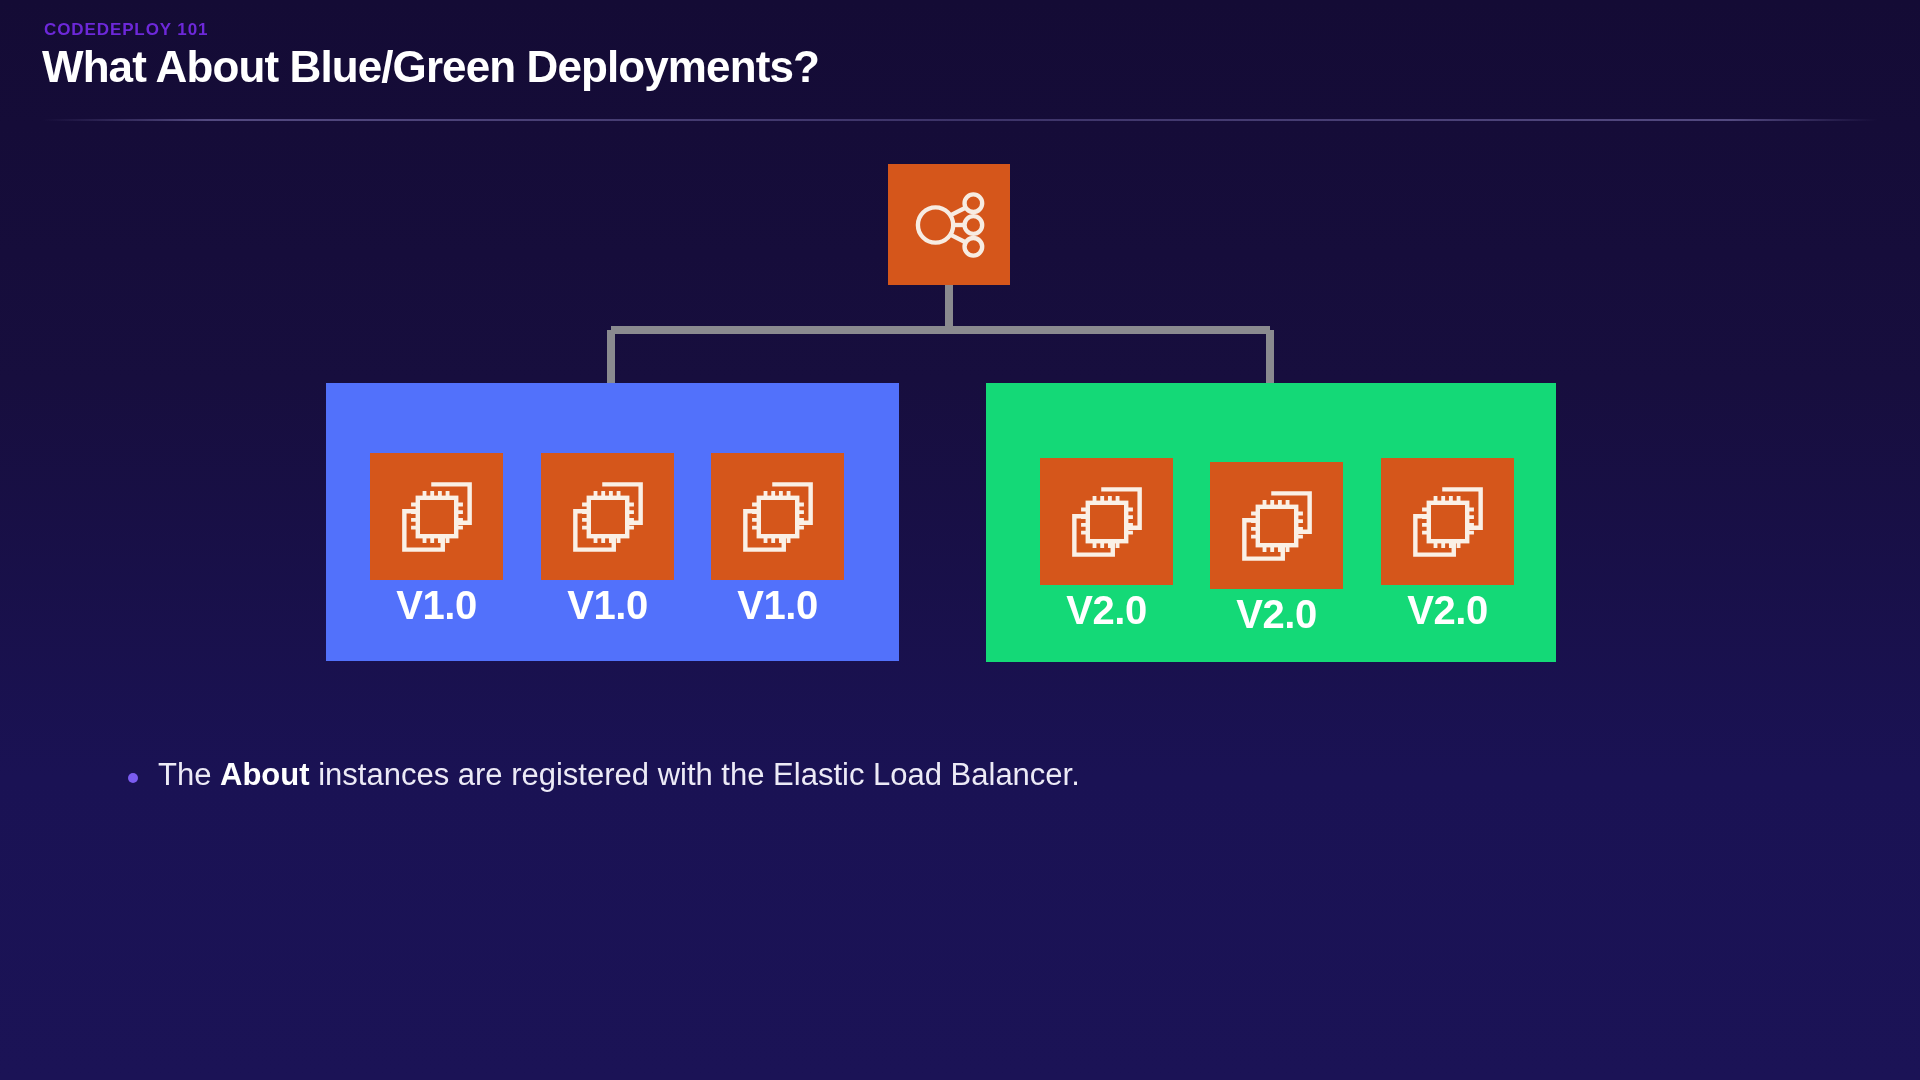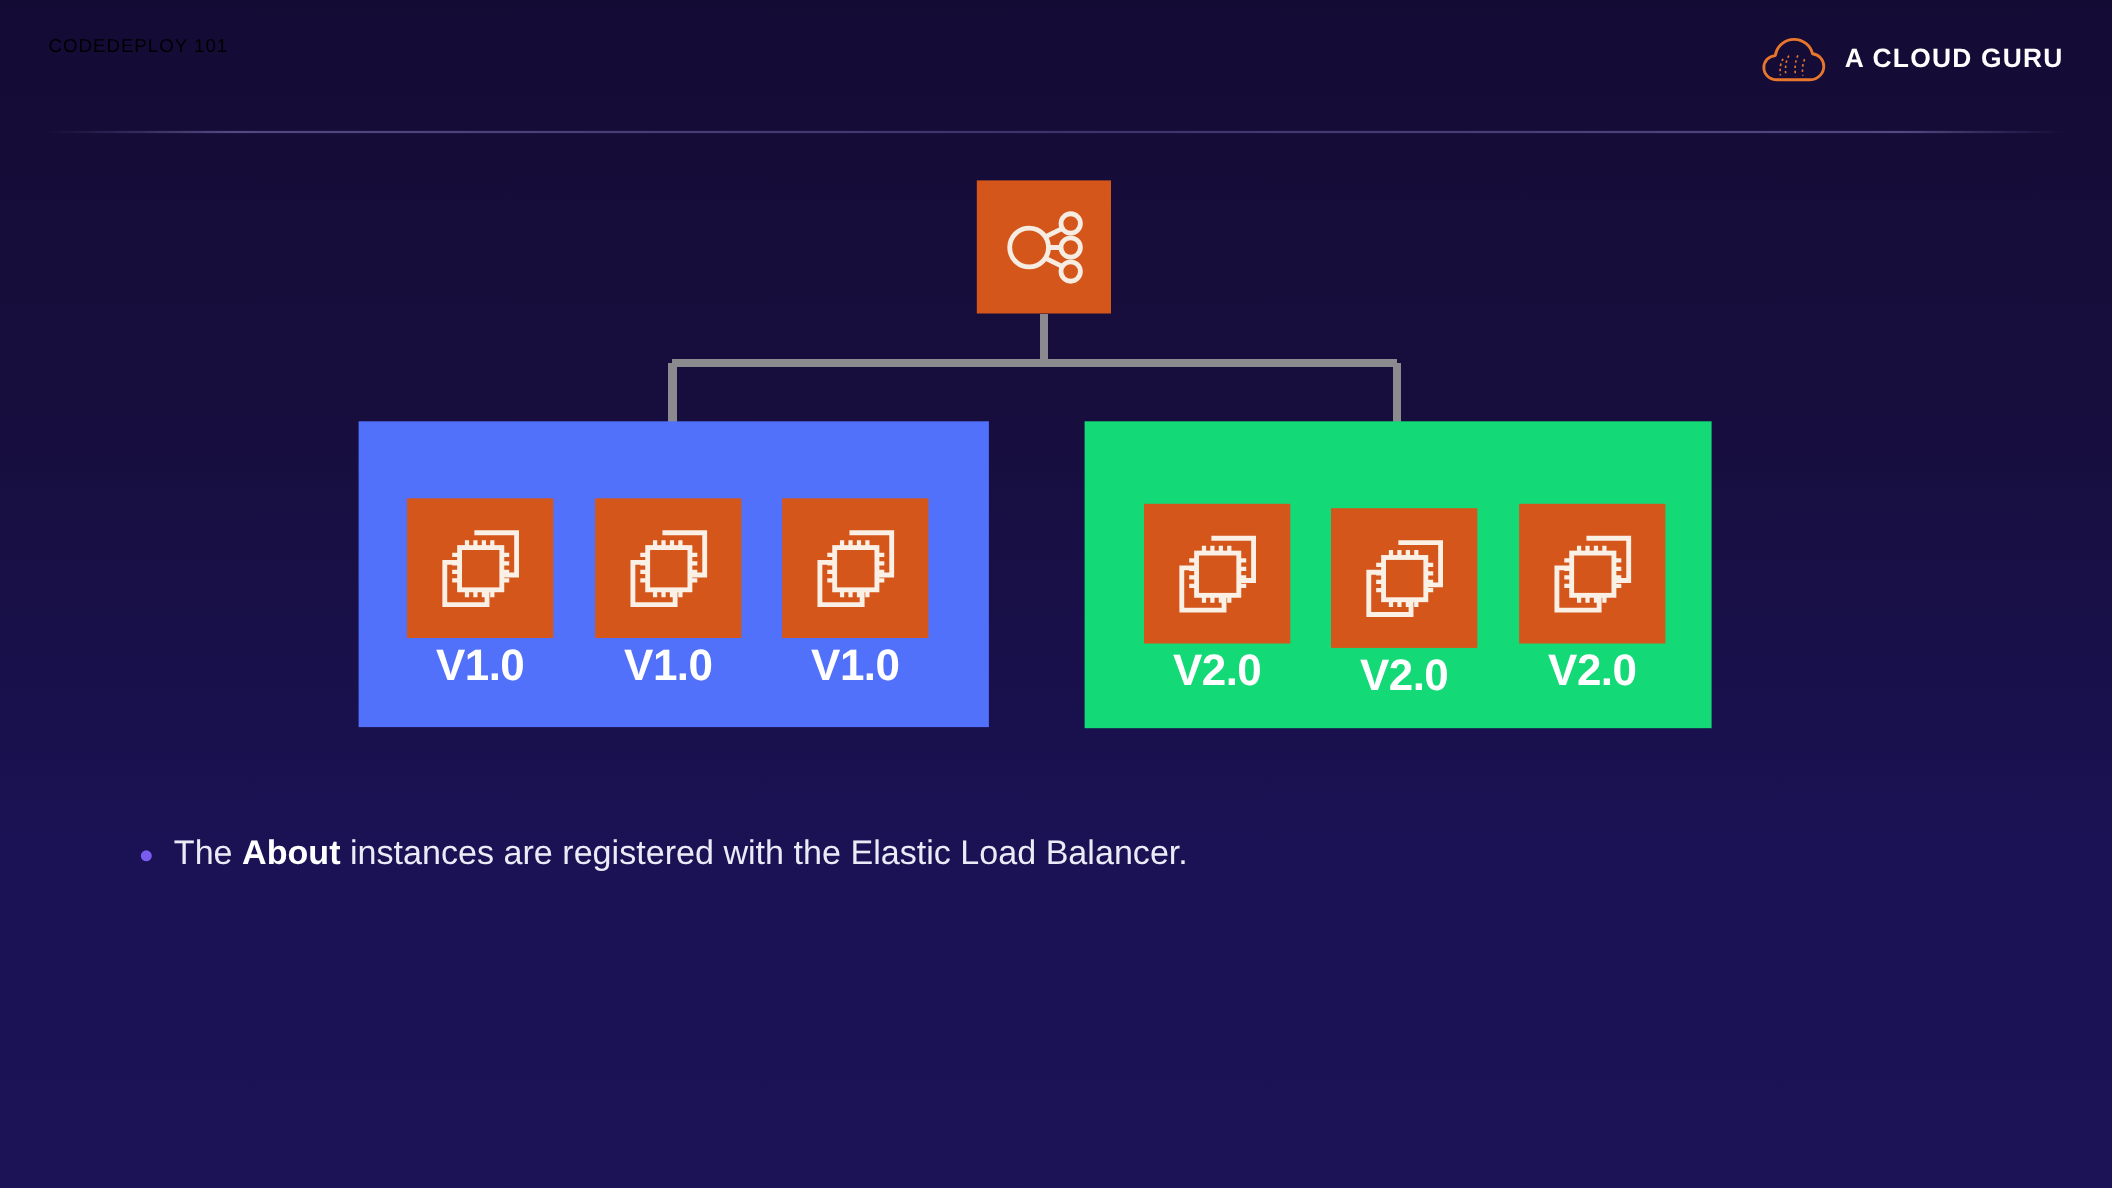--- a/index.html
+++ b/index.html
@@ -19,25 +19,25 @@
 
   
   .header {
     position:absolute;
     left:0; top:0;
     width:1920px; height:125px;
   }
 
   .eyebrow {
     position:absolute;
-    left:44px; top:32px;
+    left:44px; top:20px;
     font-size:17px;
-    font-weight:normal;
+    font-weight:bold;
     letter-spacing:0.9px;
-    color:#000000;
+    color:#6d28d9;
   }
 
   .slide-title {
     position:absolute;
     left:42px; top:42px;
     font-size:44px;
     font-weight:bold;
     letter-spacing:-0.9px;
     color:#ffffff;
     white-space:nowrap;
@@ -162,35 +162,24 @@
     white-space:nowrap;
   }
   .bullet-text b { font-weight:bold; color:#ffffff; }
 </style>
 </head>
 <body>
 
 <div class="header">
   <div class="eyebrow">CODEDEPLOY 101</div>
 
+  <h1 class="slide-title">What About Blue/Green Deployments?</h1>
 
   <div class="header-divider"></div>
 
-  <div class="brand">
-    <span class="brand-logo-wrap">
-      <svg class="brand-logo" viewBox="0 0 60 42" fill="none" aria-hidden="true">
-        <path d="M14.5 39.5 C7.6 39.5 2.5 34.6 2.5 28.4 C2.5 22.6 7.0 18.0 12.9 17.5 C14.2 9.2 21.3 2.8 30.0 2.8 C38.1 2.8 44.9 8.4 46.8 15.9 C52.6 16.6 57.0 21.4 57.0 27.2 C57.0 33.6 51.7 39.5 44.6 39.5 Z" stroke="#e8762c" stroke-width="2.6" stroke-linejoin="round" fill="none"></path>
-        <path d="M20.0 20.5 C17.6 24.2 16.8 29.4 17.6 35.5" stroke="#e8762c" stroke-width="1.5" stroke-dasharray="2.2 2.6" fill="none"></path>
-        <path d="M25.3 17.6 C22.4 22.0 21.6 29.0 22.6 36.2" stroke="#e8762c" stroke-width="1.5" stroke-dasharray="2.2 2.6" fill="none"></path>
-        <path d="M33.5 17.4 C31.0 22.2 30.4 29.2 31.3 36.3" stroke="#e8762c" stroke-width="1.5" stroke-dasharray="2.2 2.6" fill="none"></path>
-        <path d="M39.6 20.8 C37.6 25.2 37.2 30.6 38.0 35.8" stroke="#e8762c" stroke-width="1.5" stroke-dasharray="2.2 2.6" fill="none"></path>
-      </svg>
-    </span>
-    <span class="brand-name">A CLOUD GURU</span>
-  </div>
 </div>
 
 <div class="diagram">
 
   <svg class="connector-layer" viewBox="0 0 1920 1080" aria-hidden="true">
     <g stroke="#8a8a8f" stroke-width="8" fill="none" shape-rendering="crispEdges">
 
       <path d="M949 285 L949 330"></path>
 
       <path d="M611 330 L1270 330"></path>

